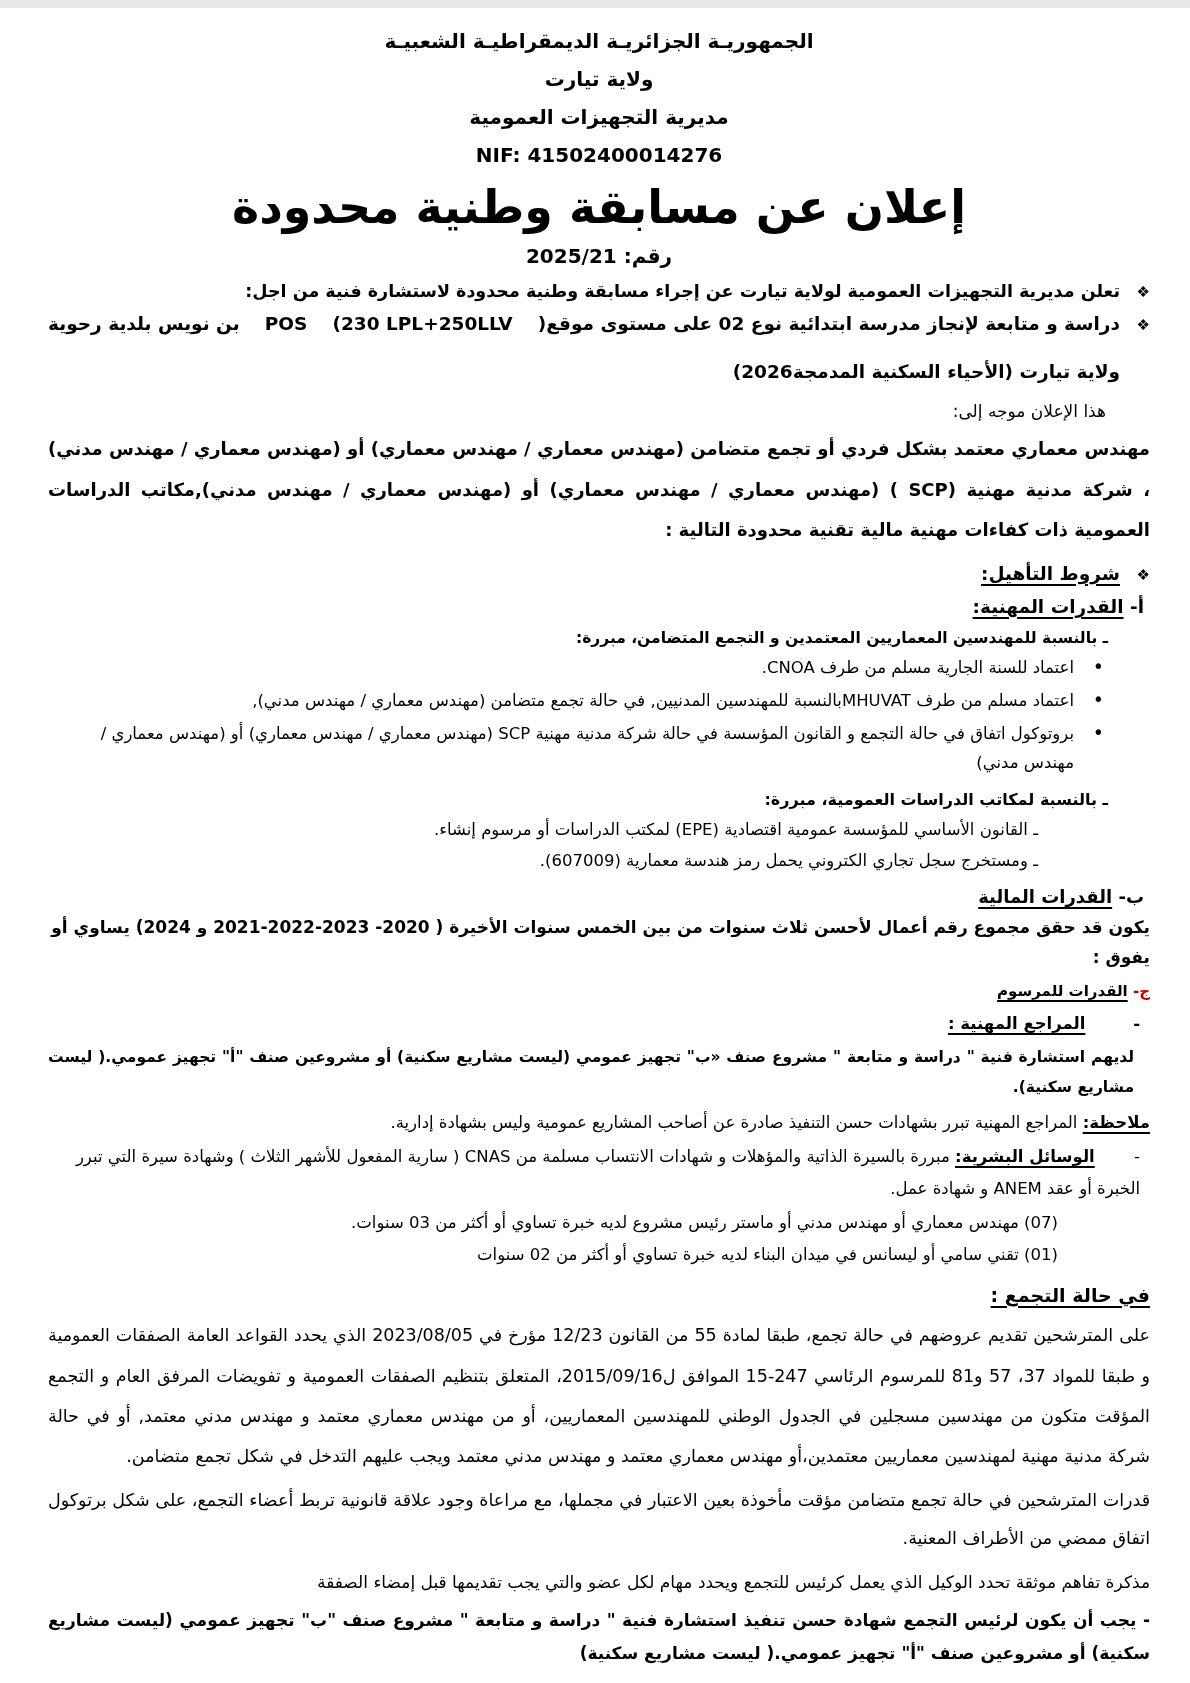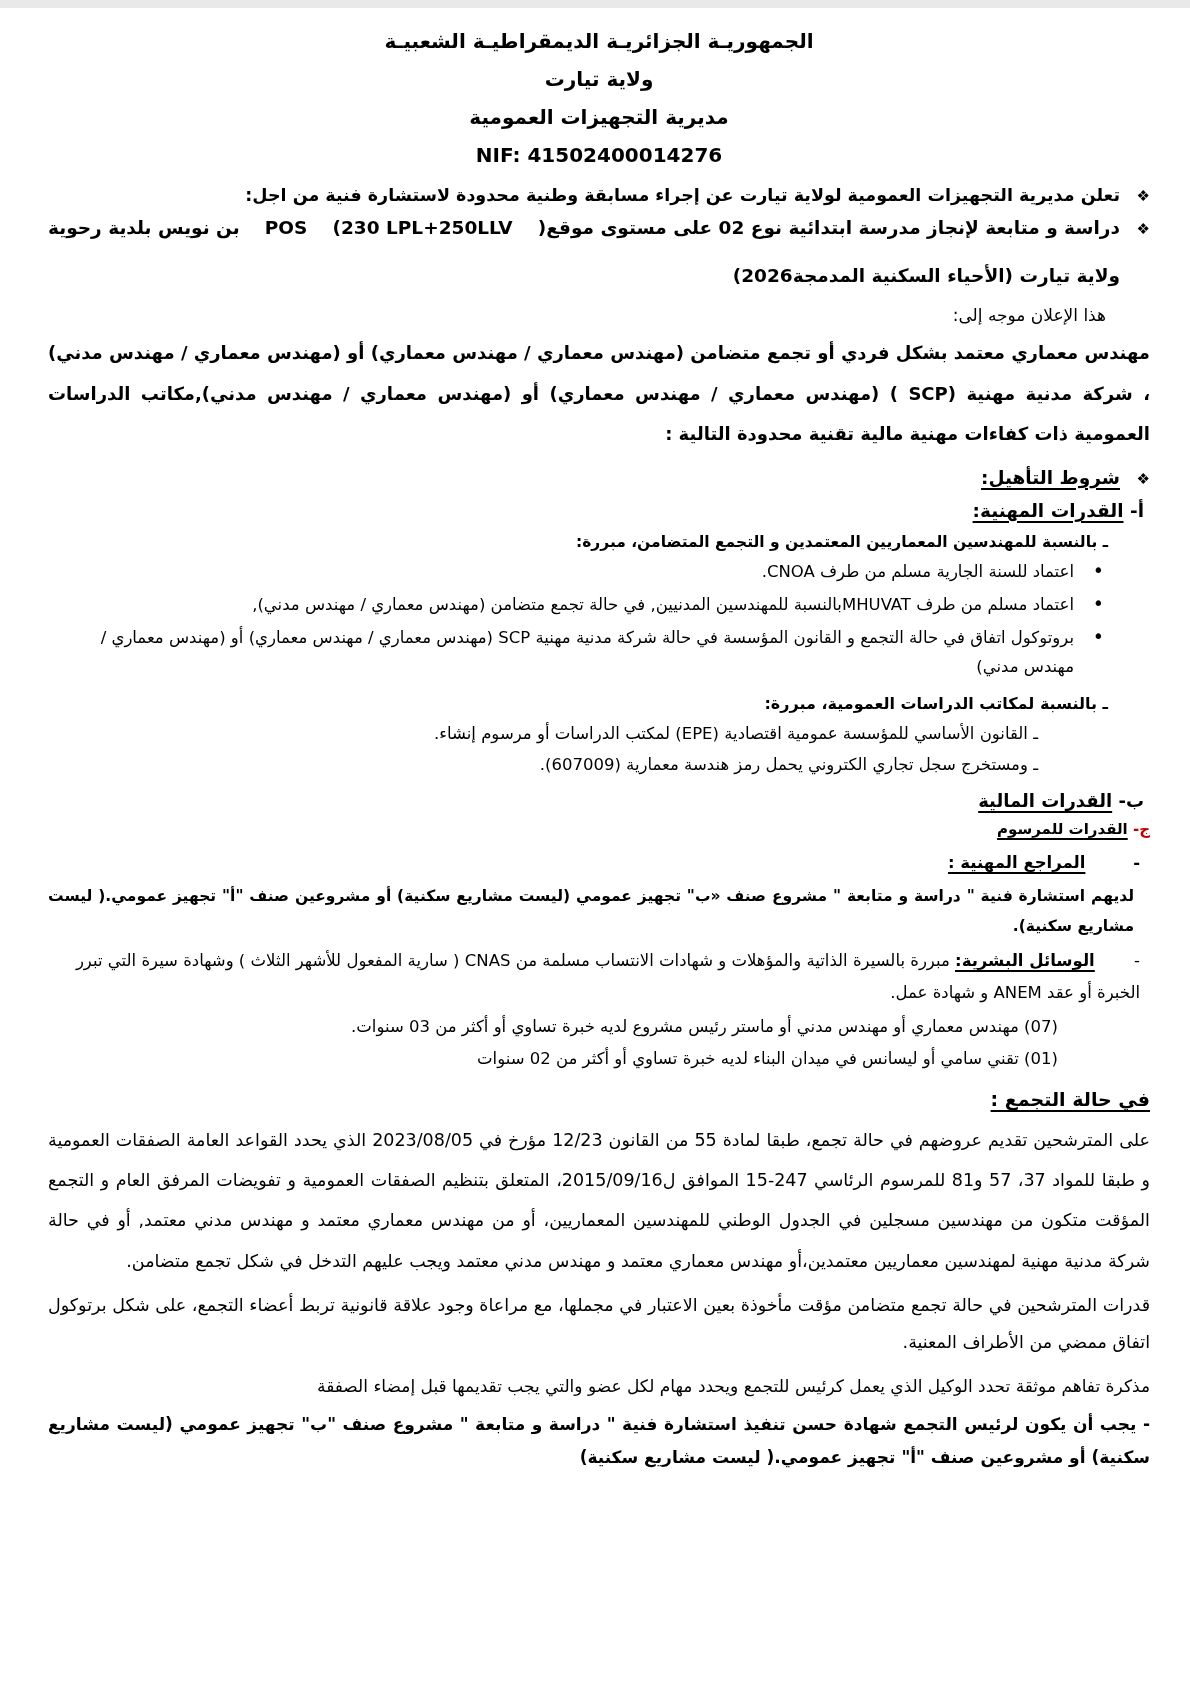--- a/index.html
+++ b/index.html
@@ -52,20 +52,22 @@
 
 <div class="page">
 
   <div>
     <div class="hdr-line">الجمهوريـة الجزائريـة الديمقراطيـة الشعبيـة</div>
     <div class="hdr-line">ولاية تيارت</div>
     <div class="hdr-line">مديرية التجهيزات العمومية</div>
     <div class="hdr-line ltr">NIF: 41502400014276</div>
   </div>
 
+  <div class="doc-title">إعلان عن مسابقة وطنية محدودة</div>
+  <div class="doc-num">رقم: 2025/21</div>
 
   <div class="b-row">
     <span class="b-marker">❖</span>
     <span class="b-text intro-b1">تعلن مديرية التجهيزات العمومية لولاية تيارت عن إجراء مسابقة وطنية محدودة لاستشارة فنية من اجل:</span>
   </div>
 
   <div class="b-row">
     <span class="b-marker">❖</span>
     <span class="b-text">
       <span class="seg-line">
@@ -108,34 +110,38 @@
 
   <div class="dash-note" style="font-size:16px">ـ بالنسبة لمكاتب الدراسات العمومية، مبررة:</div>
   <div class="plain-dash">ـ القانون الأساسي للمؤسسة عمومية اقتصادية (EPE) لمكتب الدراسات أو مرسوم إنشاء.</div>
   <div class="plain-dash">ـ ومستخرج سجل تجاري الكتروني يحمل رمز هندسة معمارية (607009).</div>
 
   <div class="sub-head" style="font-size:18px">
     <span>ب-</span>
     <span class="u">القدرات المالية</span>
   </div>
 
+  <div class="fin-p">يكون قد حقق مجموع رقم أعمال لأحسن ثلاث سنوات من بين  الخمس سنوات الأخيرة ( 2020- 2023-2022-2021 و 2024) يساوي أو يفوق :</div>
 
 
   <div class="c-head">
     <span class="red">ج-</span>
     <span class="u">القدرات للمرسوم</span>
   </div>
 
   <div class="ref-head">
     <span>-</span>
     <span class="u lbl">المراجع المهنية :</span>
   </div>
 
   <div class="ref-p">لديهم استشارة فنية " دراسة و متابعة "   مشروع صنف «ب" تجهيز عمومي (ليست مشاريع سكنية) أو مشروعين صنف "أ" تجهيز عمومي.( ليست مشاريع سكنية).</div>
 
+  <div class="note-line">
+    <span class="bold u">ملاحظة:</span><span> المراجع المهنية تبرر بشهادات حسن التنفيذ صادرة عن أصاحب المشاريع عمومية وليس بشهادة إدارية.</span>
+  </div>
 
   <div class="hr-line">
     <span>-</span>
     <span class="bold u lbl">الوسائل البشرية:</span><span> مبررة بالسيرة الذاتية والمؤهلات و شهادات الانتساب مسلمة من CNAS  ( سارية المفعول للأشهر الثلاث ) وشهادة سيرة التي تبرر الخبرة أو عقد ANEM  و شهادة عمل.</span>
   </div>
 
   <div class="staff">(07)   مهندس معماري أو مهندس مدني أو ماستر رئيس مشروع لديه خبرة تساوي أو أكثر من 03 سنوات.</div>
   <div class="staff">(01)   تقني سامي أو ليسانس في ميدان البناء  لديه خبرة تساوي أو أكثر من 02 سنوات</div>
 
   <div class="group-head">

